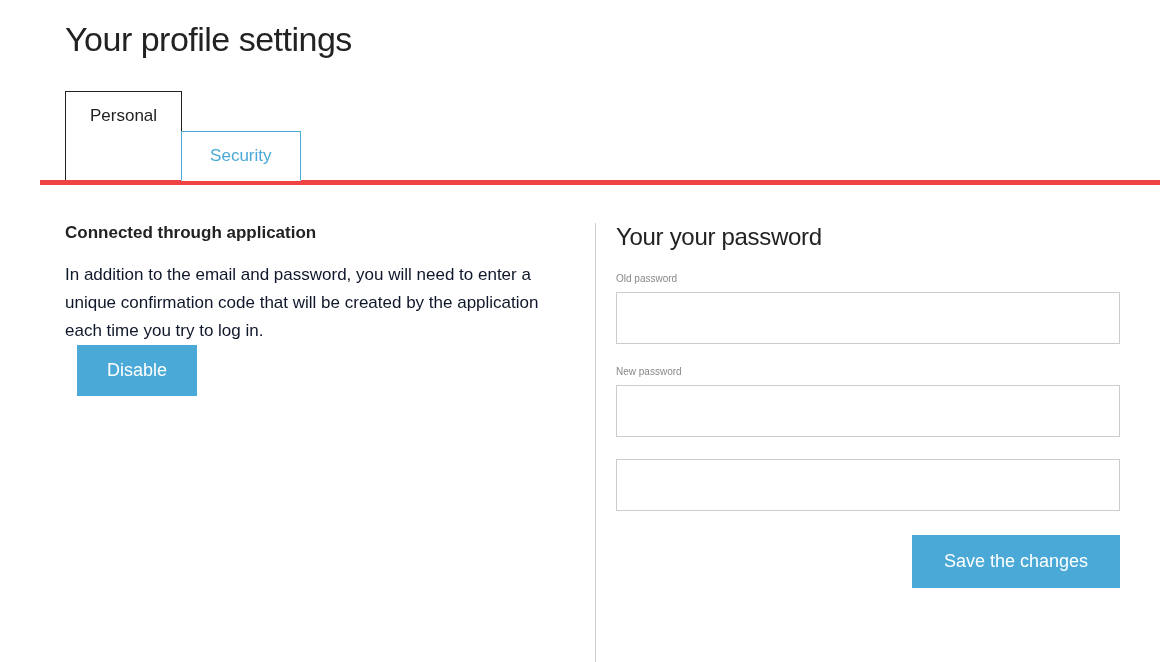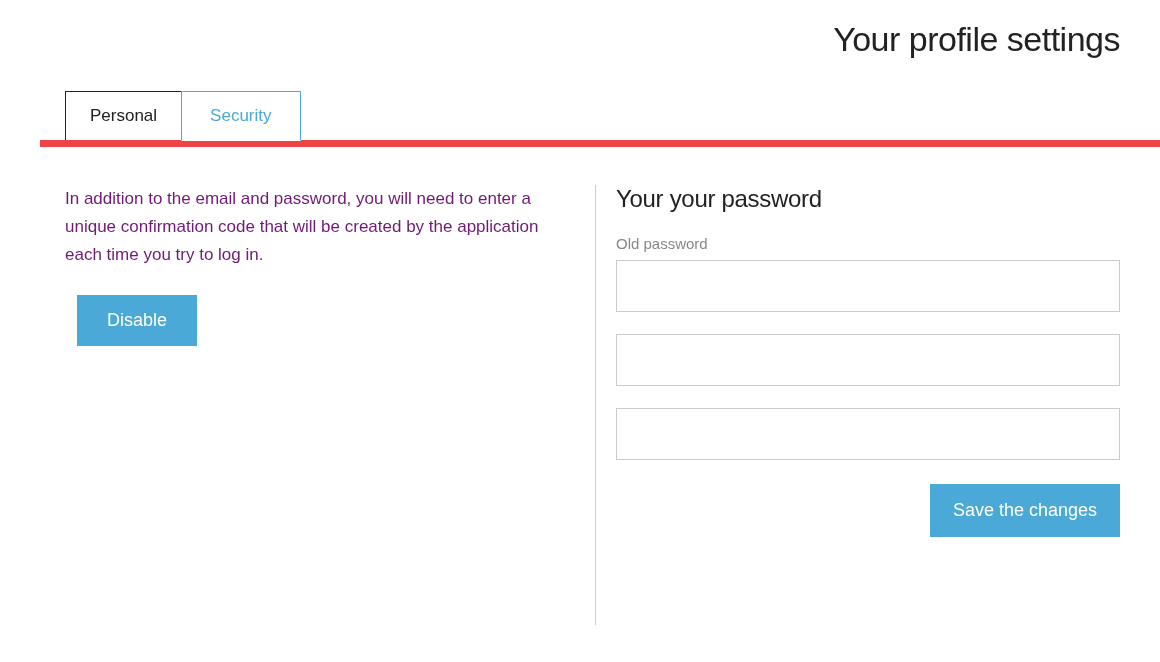--- a/index.html
+++ b/index.html
@@ -17,25 +17,24 @@
     }
     .container {
       padding: 20px 40px 0 65px;
     }
     .page-title {
       font-size: 34px;
       font-weight: 400;
       color: #222;
       margin-bottom: 32px;
       letter-spacing: -0.5px;
-      text-align: right;
     }
     .tabs {
       display: flex;
-      border-bottom: 7px solid #ef4444;
+      border-bottom: 5px solid #ef4444;
       margin-left: -25px;
       margin-right: -40px;
       padding-left: 25px;
     }
     .tab {
       padding: 14px 28px;
       font-size: 17px;
       color: #222;
       border: 1px solid #222;
       border-bottom: none;
@@ -47,20 +46,21 @@
     .tab:first-child {
       border-right: 1px solid #222;
       padding: 14px 24px;
     }
     .tab.active {
       color: #4aa9d6;
       border: 1px solid #4aa9d6;
       border-bottom: 1px solid #fff;
       margin-bottom: -1px;
       z-index: 2;
+      margin-top: 40px;
     }
     .content {
       display: flex;
       margin-top: 38px;
     }
     .left-col {
       flex: 0 0 530px;
       padding-right: 30px;
     }
     .divider {
@@ -82,91 +82,92 @@
       letter-spacing: -0.3px;
     }
     .sub-title {
       font-size: 17px;
       font-weight: 700;
       color: #222;
       margin-bottom: 18px;
     }
     .description {
       font-size: 17px;
-      color: #701a75;
+      color: #0f172a;
       line-height: 1.65;
-      margin-bottom: 26px;
       max-width: 490px;
     }
     .btn {
       display: inline-block;
       padding: 15px 30px;
       background: #4aa9d6;
       color: #fff;
       font-size: 18px;
       border: none;
       cursor: pointer;
       font-family: inherit;
       margin-left: 12px;
     }
     .form-group {
       margin-bottom: 22px;
     }
     .form-label {
       display: block;
-      font-size: 15px;
+      font-size: 10px;
       color: #888;
       margin-bottom: 8px;
     }
     .form-input {
       width: 100%;
       max-width: 510px;
       height: 52px;
       border: 1px solid #ccc;
       padding: 10px;
       font-size: 16px;
       font-family: inherit;
     }
     .save-wrap {
       text-align: right;
       max-width: 510px;
       margin-top: 24px;
     }
     .btn-save {
-      padding: 16px 23px;
+      padding: 16px 32px;
     }
   </style>
 </head>
 <body>
 
 <div class="container">
   <h1 class="page-title">Your profile settings</h1>
 
   <div class="tabs">
     <div class="tab">Personal</div>
     <div class="tab active">Security</div>
   </div>
 
   <div class="content">
     <div class="left-col">
+      <div class="sub-title">Connected through application</div>
       <p class="description">In addition to the email and password, you will need to enter a unique confirmation code that will be created by the application each time you try to log in.</p>
       <button class="btn">Disable</button>
     </div>
 
     <div class="divider"></div>
 
     <div class="right-col">
       <h2 class="section-title">Your your password</h2>
 
       <div class="form-group">
         <label class="form-label">Old password</label>
         <input type="password" class="form-input" style="">
       </div>
 
       <div class="form-group">
+        <label class="form-label">New password</label>
         <input type="password" class="form-input" style="">
       </div>
 
       <div class="form-group">
         <input type="password" class="form-input" style="">
       </div>
 
       <div class="save-wrap">
         <button class="btn btn-save">Save the changes</button>
       </div>

